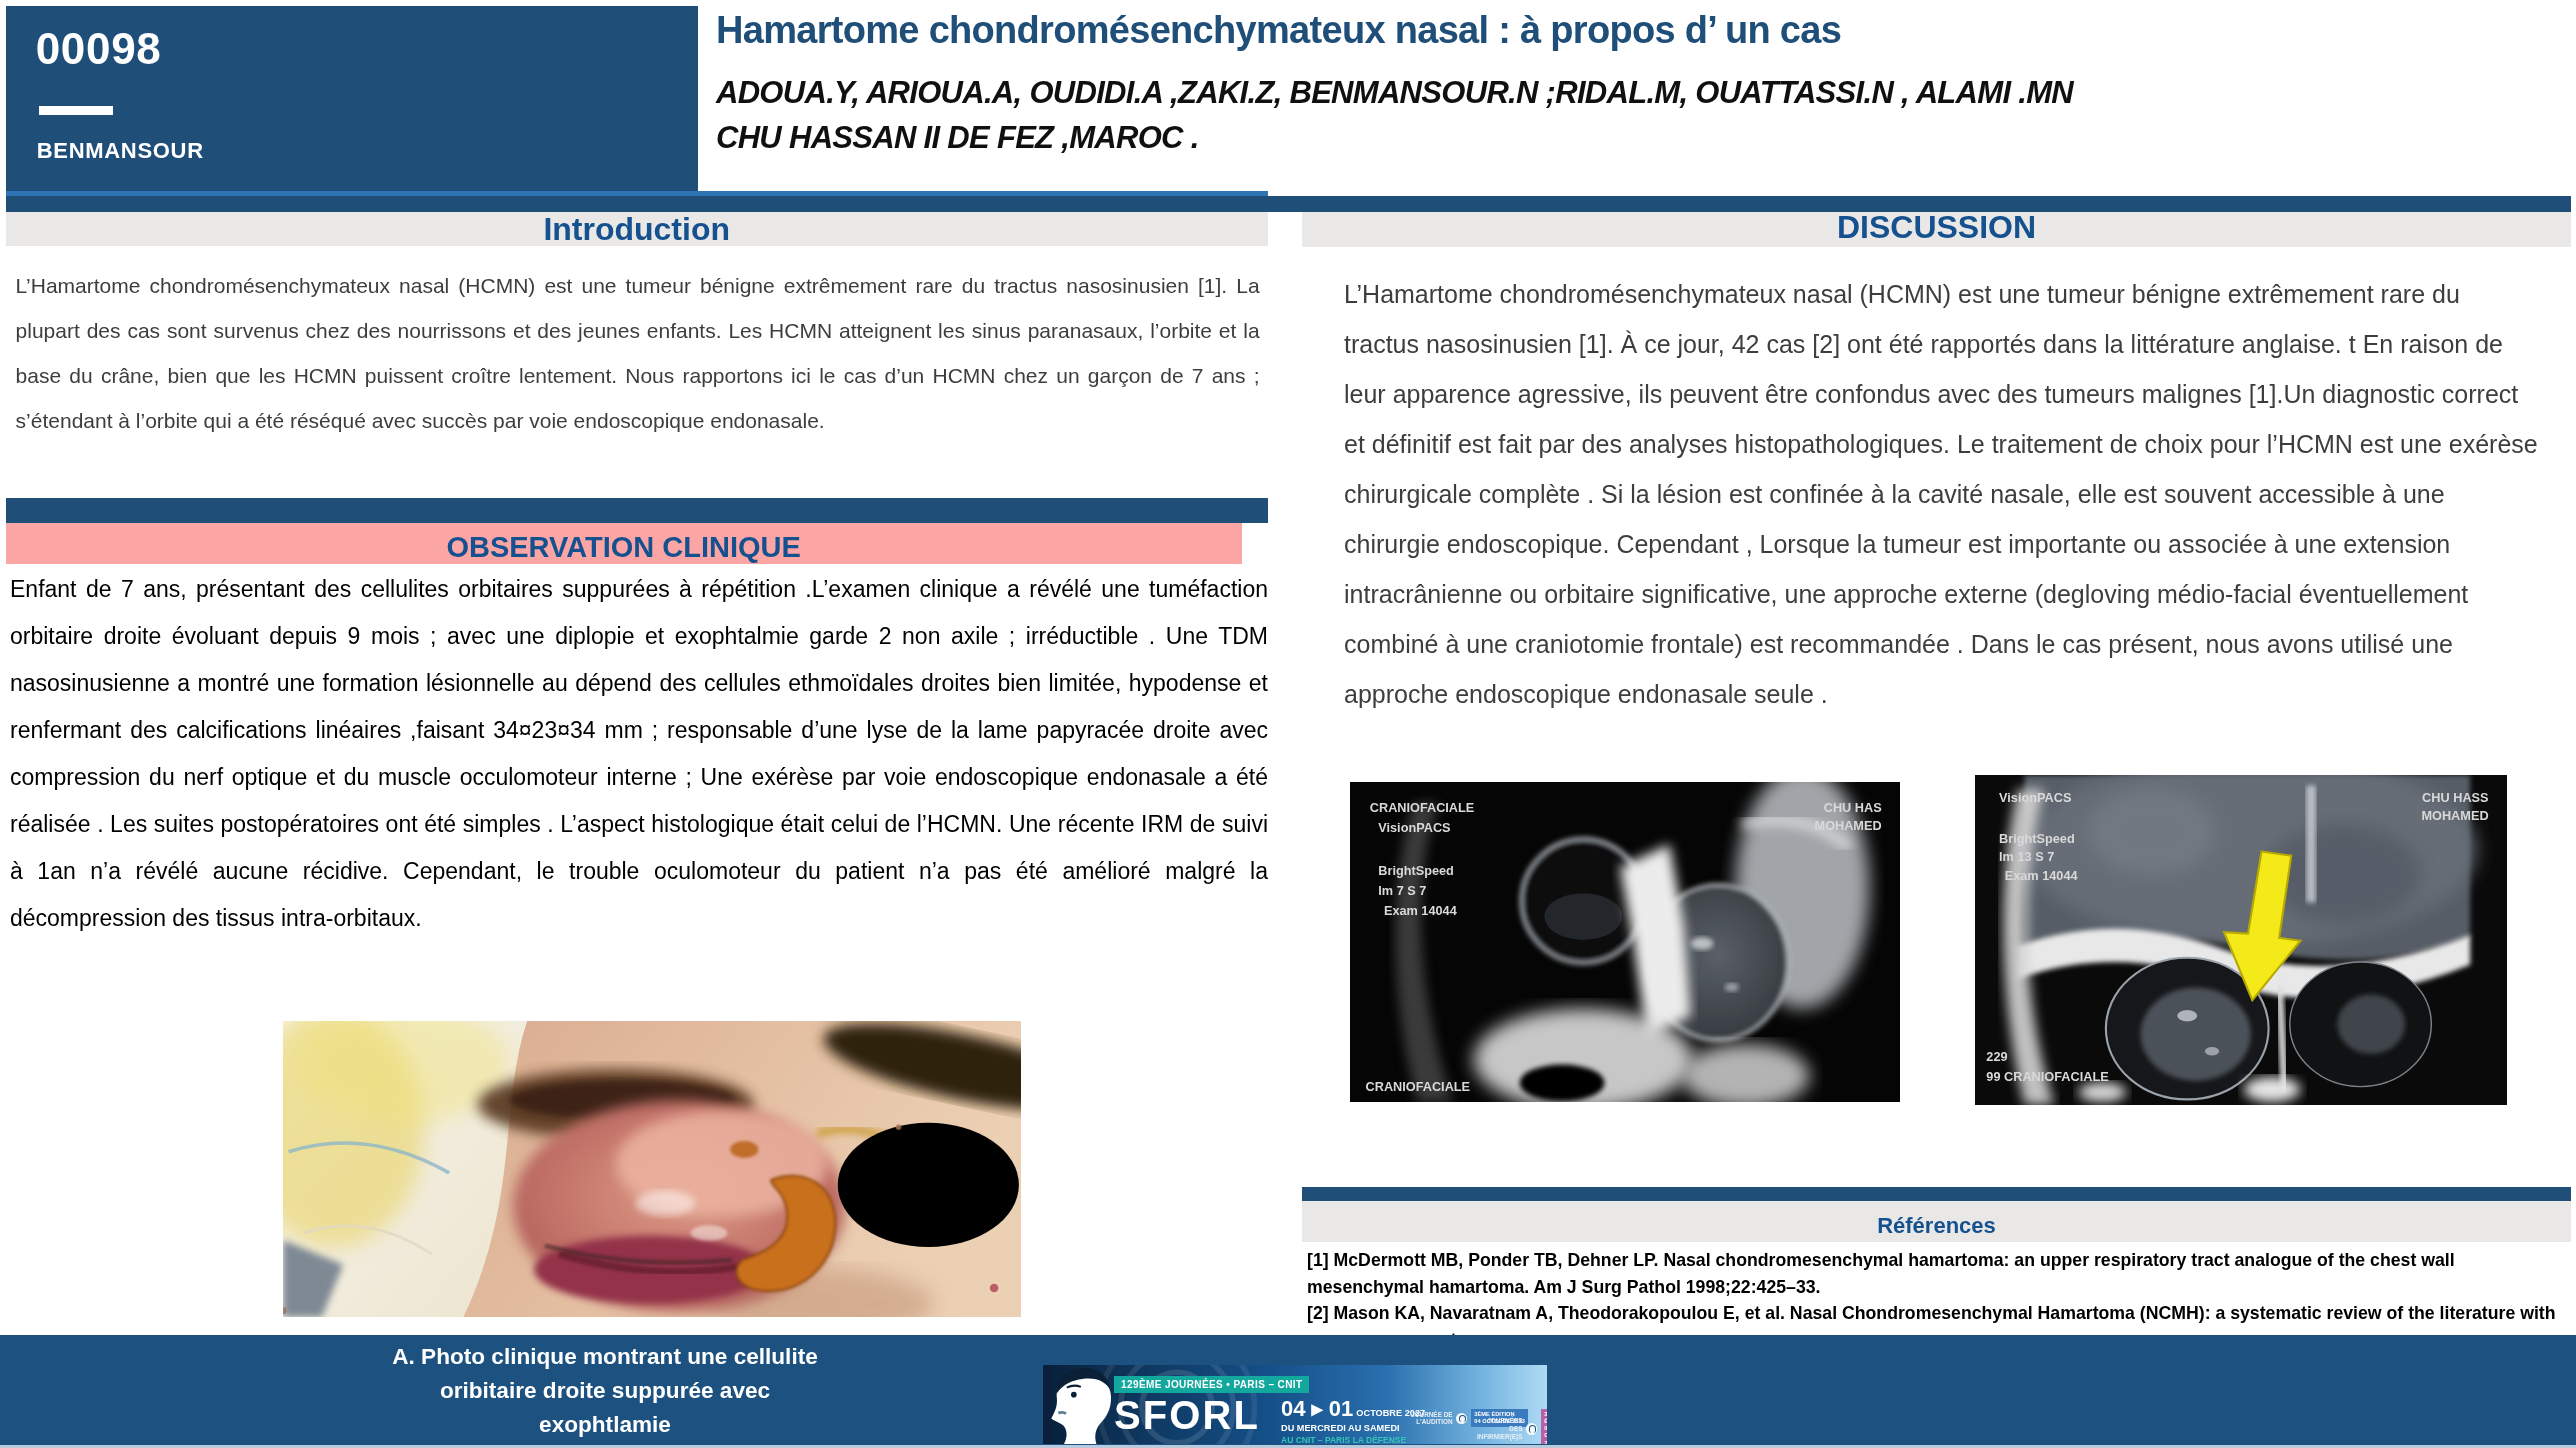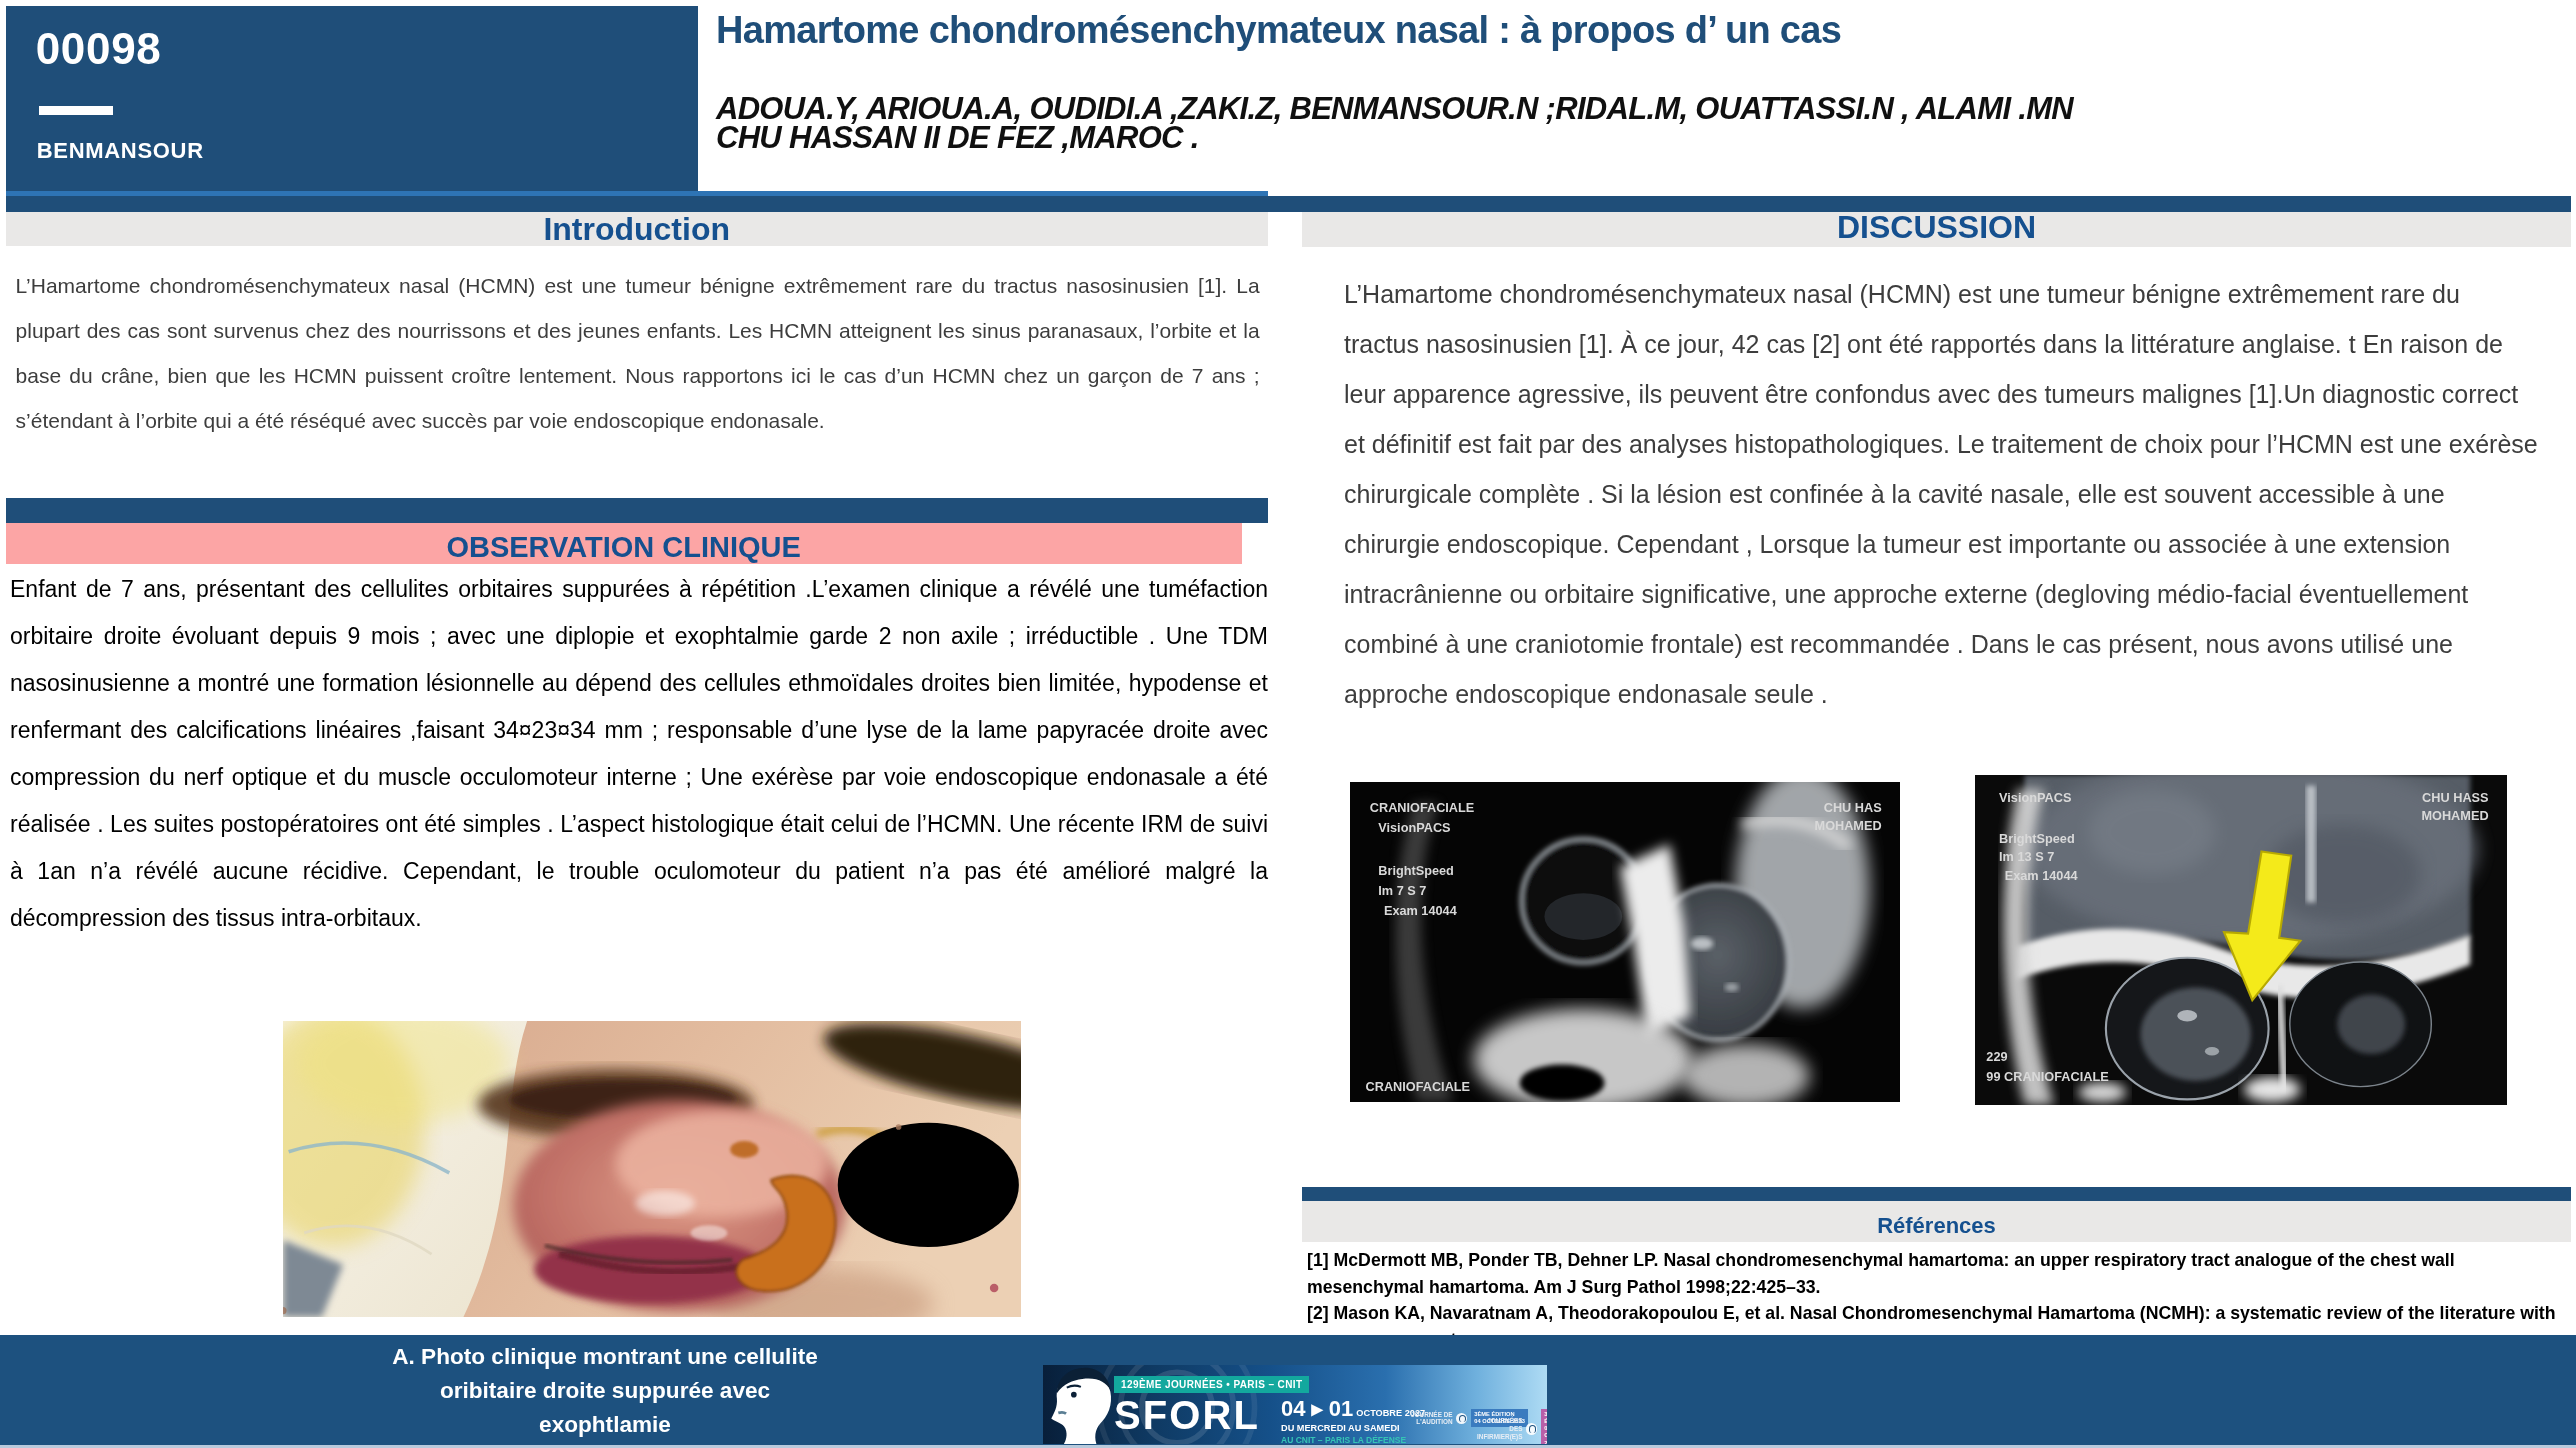--- a/index.html
+++ b/index.html
@@ -6,21 +6,21 @@
   #poster{position:relative;width:2576px;height:1449px;background:#ffffff;
           font-family:"Liberation Sans",sans-serif;overflow:hidden;}
   .abs{position:absolute;}
 
   
   #header-box{left:5.7px;top:5.7px;width:692px;height:187px;background:#1f4e79;}
   #paper-id{left:30px;top:18.4px;font-size:44px;font-weight:bold;color:#fff;letter-spacing:0.7px;}
   #id-underline{left:33px;top:100px;width:74px;height:9.2px;background:#fff;}
   #category-label{left:31px;top:132px;font-size:22px;font-weight:bold;color:#fff;letter-spacing:0.7px;}
   #poster-title{left:716px;top:8.5px;width:1847px;font-size:38px;font-weight:bold;color:#1f4e79;letter-spacing:-0.7px;}
-  #poster-authors{left:716px;top:75px;width:1854px;font-size:31px;font-weight:bold;font-style:italic;color:#101010;letter-spacing:-0.7px;white-space:nowrap;margin-top:16px;}
+  #poster-authors{left:716px;top:75px;width:1854px;font-size:31px;font-weight:bold;font-style:italic;color:#101010;letter-spacing:-0.7px;white-space:nowrap;}
   #poster-affiliation{left:716px;top:120px;width:1854px;font-size:31px;font-weight:bold;font-style:italic;color:#101010;letter-spacing:-0.7px;}
 
   
   .blue-bar{background:#1f4e79;}
   #bar-left-accent{left:5.7px;top:191px;width:1262px;height:5px;background:#2e74b5;}
   #bar-top{left:5.7px;top:196px;width:2565px;height:15.6px;}
   #intro-band{left:5.7px;top:212px;width:1262px;height:34px;background:#e9e8e7;
               display:flex;align-items:center;justify-content:center;}
   #disc-band{left:1302px;top:212px;width:1269px;height:35px;background:#e9e8e7;
              display:flex;align-items:flex-end;justify-content:center;padding-bottom:1.4px;box-sizing:border-box;}

